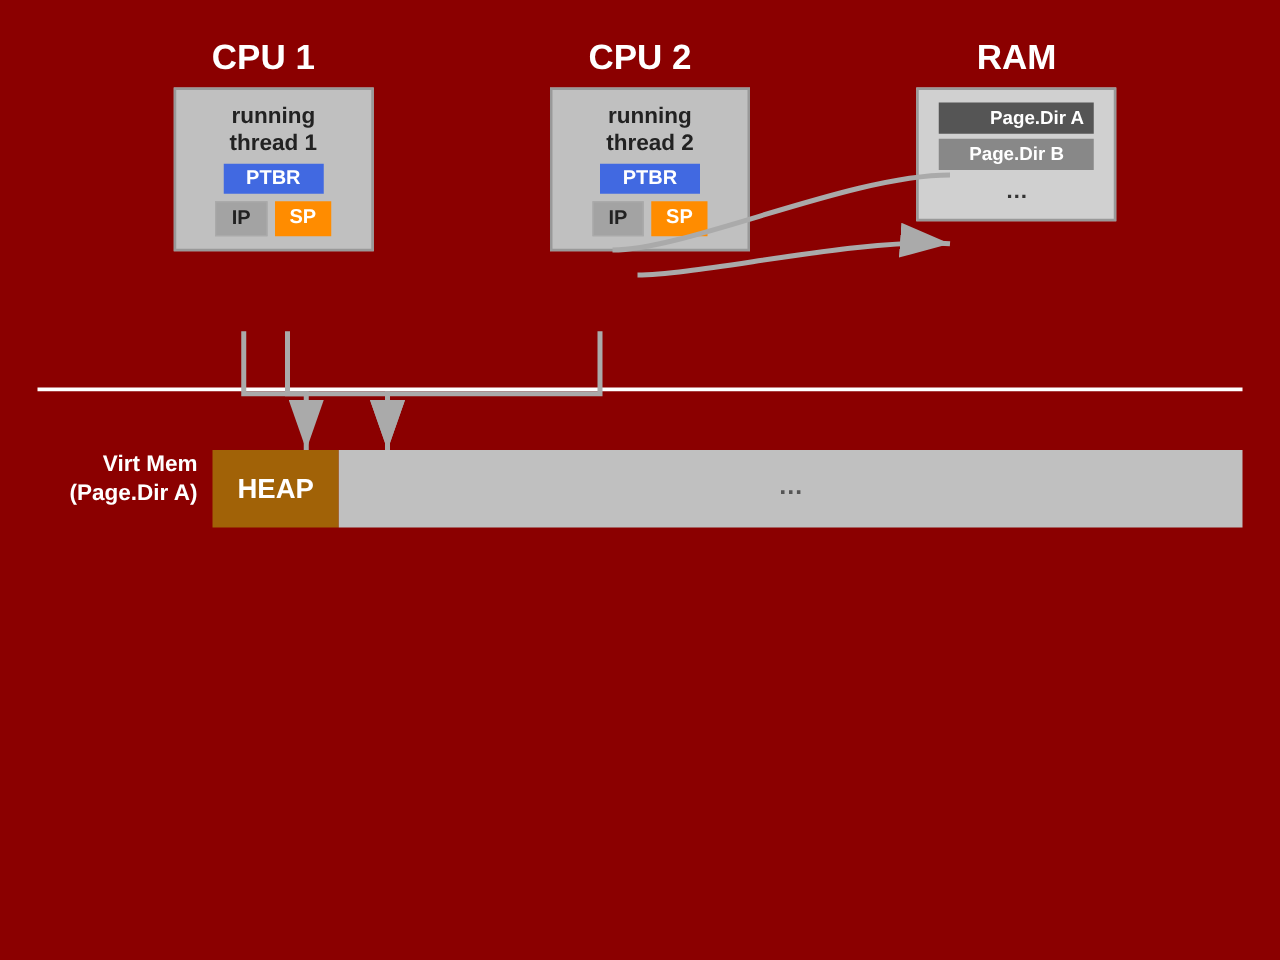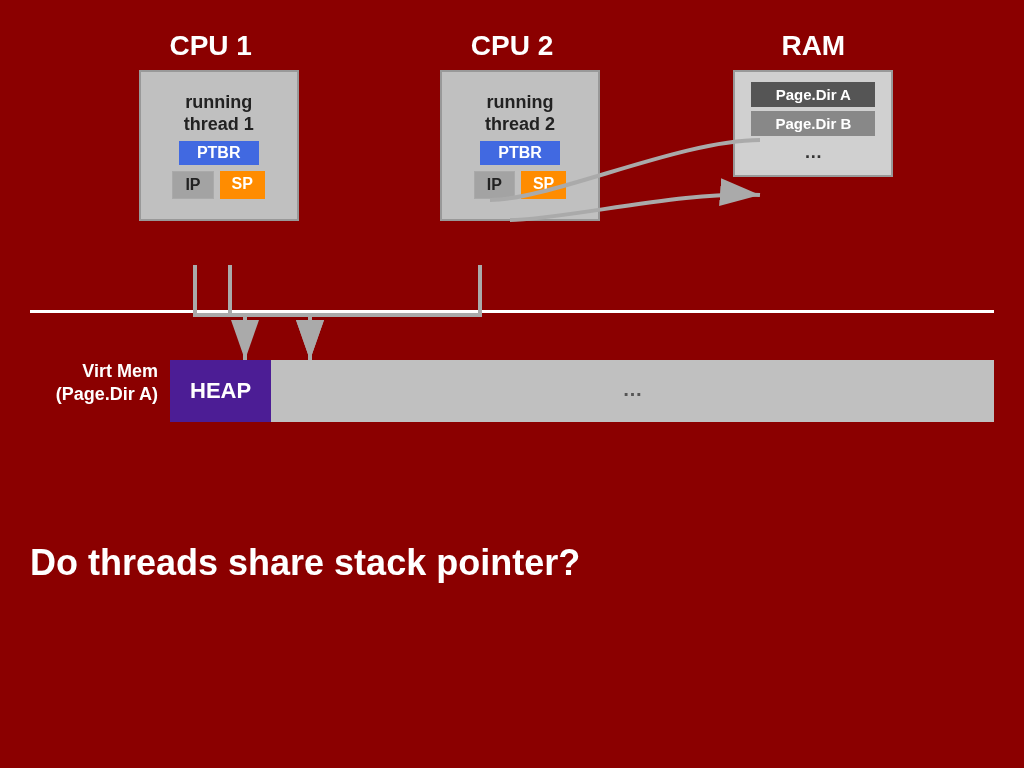--- a/index.html
+++ b/index.html
@@ -38,21 +38,21 @@
     .cpu-label {
       color: white;
       font-size: 28px;
       font-weight: bold;
       margin-bottom: 8px;
     }
 
     .cpu-inner {
       background: #c0c0c0;
       border: 2px solid #999;
-      padding: 20px;
+      padding: 10px;
       width: 160px;
       margin-left: 16px;
     }
 
     .running-text {
       color: #222;
       font-size: 18px;
       font-weight: bold;
       text-align: center;
       line-height: 1.2;
@@ -115,21 +115,21 @@
       width: 160px;
     }
 
     .page-dir-a {
       background: #555;
       color: white;
       font-size: 15px;
       font-weight: bold;
       padding: 4px 8px;
       margin-bottom: 4px;
-      text-align: center;
+      text-align: right;
     }
 
     .page-dir-b {
       background: #888;
       color: white;
       font-size: 15px;
       font-weight: bold;
       padding: 4px 8px;
       margin-bottom: 4px;
       text-align: center;
@@ -176,21 +176,21 @@
     .code-block {
       background: #FF8C00;
       color: white;
       font-size: 22px;
       font-weight: bold;
       padding: 18px 20px;
       white-space: nowrap;
     }
 
     .heap-block {
-      background: #4c1d95;
+      background: #a16207;
       color: white;
       font-size: 22px;
       font-weight: bold;
       padding: 18px 20px;
       white-space: nowrap;
     }
 
     .dots-block {
       background: #c0c0c0;
       color: #555;
@@ -273,21 +273,20 @@
 
   <div class="virt-mem-section">
     <div class="virt-mem-label">
       <span>Virt Mem</span><br>
       <span>(Page.Dir A)</span>
     </div>
     <div class="heap-block">HEAP</div>
     <div class="dots-block">…</div>
   </div>
 
-  <div class="question-text">Do threads share stack pointer?</div>
 
   <svg class="arrows-svg" viewBox="0 0 1024 768">
     <defs>
       <marker id="arrowhead" markerWidth="10" markerHeight="7" refX="10" refY="3.5" orient="auto">
         <polygon points="0 0, 10 3.5, 0 7" fill="#aaa"></polygon>
       </marker>
     </defs>
 
     <path d="M 195 265 L 195 315 L 245 315 L 245 360" fill="none" stroke="#aaa" stroke-width="4" marker-end="url(#arrowhead)"></path>
 

